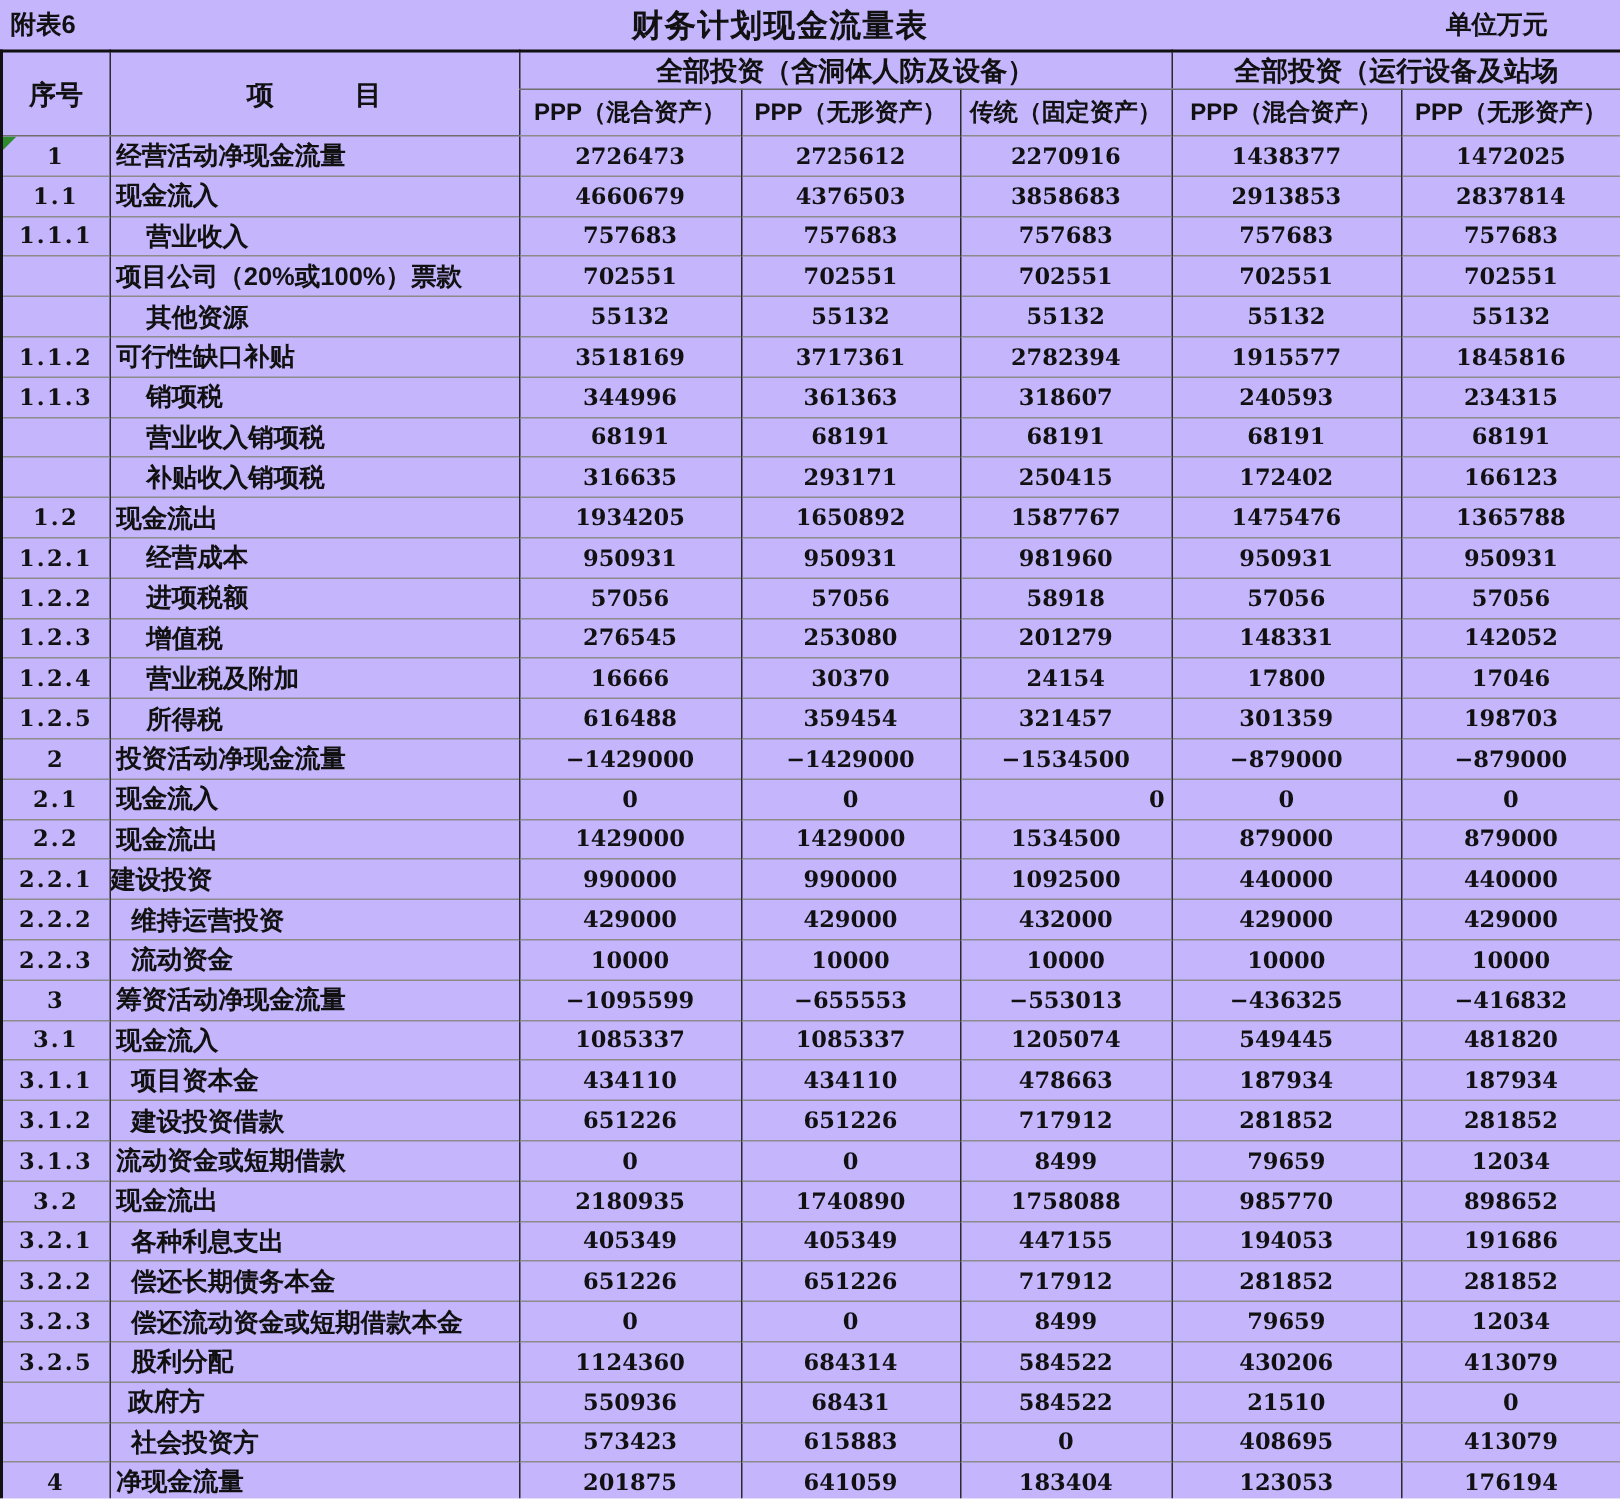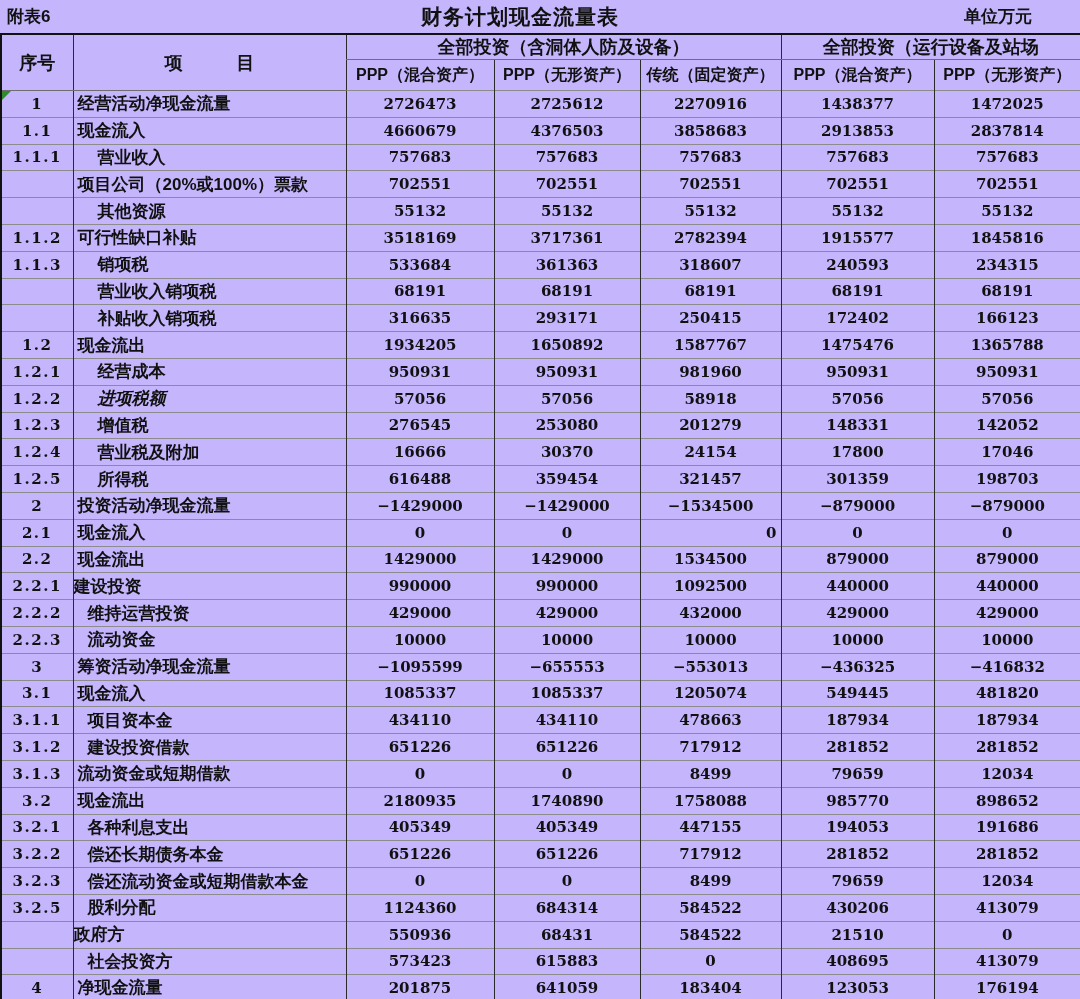--- a/index.html
+++ b/index.html
@@ -127,21 +127,21 @@
           <td class="c-label" style="padding-left: 4px;">可行性缺口补贴</td>
           <td class="c-val">3518169</td>
           <td class="c-val">3717361</td>
           <td class="c-val">2782394</td>
           <td class="c-val">1915577</td>
           <td class="c-val">1845816</td>
         </tr>
         <tr>
           <td class="c-no">1.1.3</td>
           <td class="c-label" style="padding-left: 24px;">销项税</td>
-          <td class="c-val">533684</td>
+          <td class="c-val">344996</td>
           <td class="c-val">361363</td>
           <td class="c-val">318607</td>
           <td class="c-val">240593</td>
           <td class="c-val">234315</td>
         </tr>
         <tr>
           <td class="c-no"></td>
           <td class="c-label" style="padding-left: 24px;">营业收入销项税</td>
           <td class="c-val">68191</td>
           <td class="c-val">68191</td>
@@ -171,21 +171,21 @@
           <td class="c-no">1.2.1</td>
           <td class="c-label" style="padding-left: 24px;">经营成本</td>
           <td class="c-val">950931</td>
           <td class="c-val">950931</td>
           <td class="c-val">981960</td>
           <td class="c-val">950931</td>
           <td class="c-val">950931</td>
         </tr>
         <tr>
           <td class="c-no">1.2.2</td>
-          <td class="c-label" style="padding-left: 24px; font-style: italic;">进项税额</td>
+          <td class="c-label" style="padding-left: 24px;">进项税额</td>
           <td class="c-val">57056</td>
           <td class="c-val">57056</td>
           <td class="c-val">58918</td>
           <td class="c-val">57056</td>
           <td class="c-val">57056</td>
         </tr>
         <tr>
           <td class="c-no">1.2.3</td>
           <td class="c-label" style="padding-left: 24px;">增值税</td>
           <td class="c-val">276545</td>
@@ -351,21 +351,21 @@
           <td class="c-no">3.2.5</td>
           <td class="c-label" style="padding-left: 14px;">股利分配</td>
           <td class="c-val">1124360</td>
           <td class="c-val">684314</td>
           <td class="c-val">584522</td>
           <td class="c-val">430206</td>
           <td class="c-val">413079</td>
         </tr>
         <tr>
           <td class="c-no"></td>
-          <td class="c-label" style="padding-left: 0;">政府方</td>
+          <td class="c-label" style="padding-left: 12px;">政府方</td>
           <td class="c-val">550936</td>
           <td class="c-val">68431</td>
           <td class="c-val">584522</td>
           <td class="c-val">21510</td>
           <td class="c-val">0</td>
         </tr>
         <tr>
           <td class="c-no"></td>
           <td class="c-label" style="padding-left: 14px;">社会投资方</td>
           <td class="c-val">573423</td>

